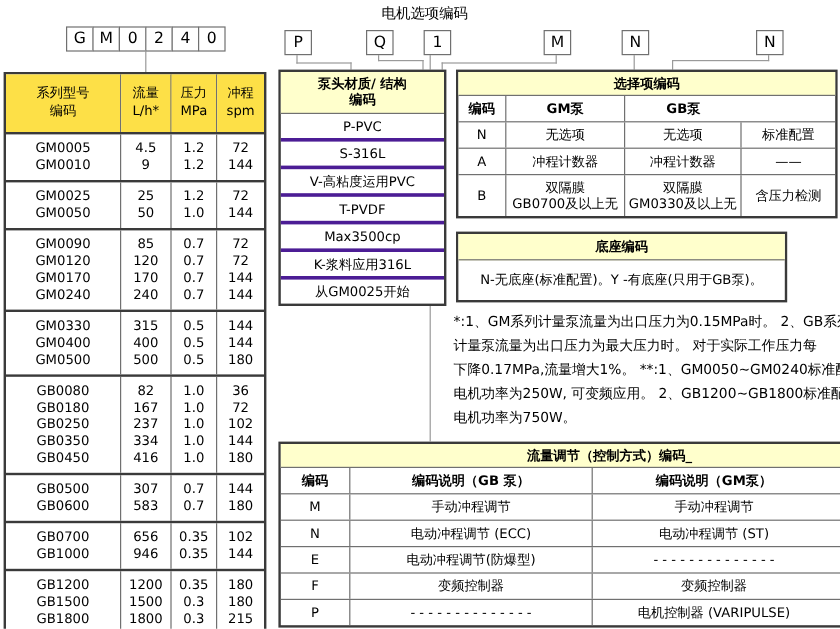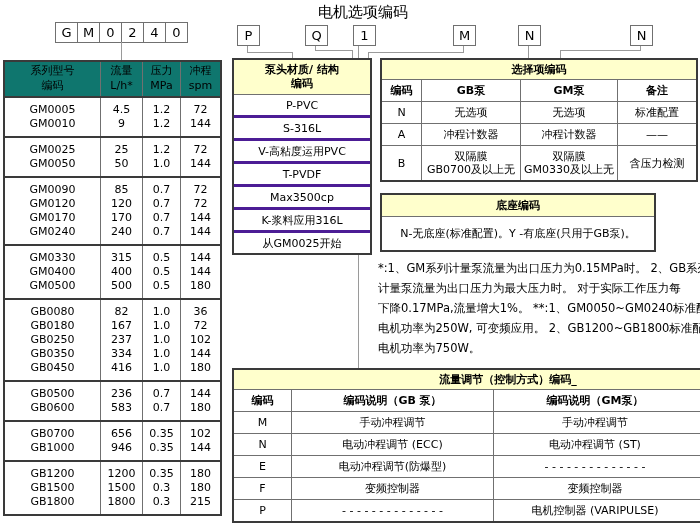--- a/index.html
+++ b/index.html
@@ -24,21 +24,21 @@
   .tbl{position:absolute;border:2px solid #3a3a3a;background:#fff;box-sizing:border-box;font-size:11px;}
   .ttl{background:#ffffcc;font-weight:bold;text-align:center;border-bottom:1px solid #707070;
        display:flex;align-items:center;justify-content:center;}
   .hdr{font-weight:bold;}
   .cell{border-right:1px solid #707070;text-align:center;box-sizing:border-box;
         display:flex;align-items:center;justify-content:center;white-space:pre-line;}
   .cell:last-child{border-right:none;}
   
   #series-table{left:3px;top:60px;width:219px;}
   .s-grid{display:grid;grid-template-columns:96px 42px 38px 39px;}
-  #series-header .cell{padding:2px 0;line-height:1.35;background:#0f766e;}
+  #series-header .cell{padding:9px 0;line-height:1.35;background:#fde047;}
   .s-group{border-top:2px solid #3a3a3a;}
   .s-group .cell{padding:5px 4px;line-height:14px;display:block;}
   
   #pump-table{left:232px;top:58px;width:140px;}
   #pump-table .ttl{height:34px;line-height:1.3;white-space:pre-line;}
   .pump-row{height:20px;display:flex;align-items:center;justify-content:center;}
   .pump-row + .pump-row{border-top:3px solid #4c1d95;}
   
   #option-table{left:380px;top:58px;width:318px;}
   #option-table .ttl{height:19px;}
@@ -54,21 +54,21 @@
   #notes{left:378px;top:258px;width:322px;font-size:11.5px;}
   .note-line{height:20px;line-height:20px;white-space:nowrap;}
   
   #flow-table{left:232px;top:368px;width:552px;}
   #flow-table .ttl{height:19px;}
   .f-grid{display:grid;grid-template-columns:58px 202px 202px;}
   #flow-header .cell{padding:3px 0;}
   .f-row{border-top:1px solid #707070;}
   .f-row .cell{padding:4px 0;line-height:13px;}
   
-  #page-title{left:318px;top:3px;font-size:15px;}
+  #page-title{left:318px;top:3px;font-size:12px;}
 </style>
 </head>
 <body>
 
 <div id="stage">
 
   <div id="page-title" class="abs">电机选项编码</div>
 
   <div class="box-row abs" style="left:55px;top:22px;">
       <div class="code-box">G</div>
@@ -139,21 +139,21 @@
           <div class="cell"><div>144</div><div>144</div><div>180</div></div>
         </div>
         <div class="s-grid s-group">
           <div class="cell"><div>GB0080</div><div>GB0180</div><div>GB0250</div><div>GB0350</div><div>GB0450</div></div>
           <div class="cell"><div>82</div><div>167</div><div>237</div><div>334</div><div>416</div></div>
           <div class="cell"><div>1.0</div><div>1.0</div><div>1.0</div><div>1.0</div><div>1.0</div></div>
           <div class="cell"><div>36</div><div>72</div><div>102</div><div>144</div><div>180</div></div>
         </div>
         <div class="s-grid s-group">
           <div class="cell"><div>GB0500</div><div>GB0600</div></div>
-          <div class="cell"><div>236</div><div>583</div></div>
+          <div class="cell"><div>307</div><div>583</div></div>
           <div class="cell"><div>0.7</div><div>0.7</div></div>
           <div class="cell"><div>144</div><div>180</div></div>
         </div>
         <div class="s-grid s-group">
           <div class="cell"><div>GB0700</div><div>GB1000</div></div>
           <div class="cell"><div>656</div><div>946</div></div>
           <div class="cell"><div>0.35</div><div>0.35</div></div>
           <div class="cell"><div>102</div><div>144</div></div>
         </div>
         <div class="s-grid s-group">
@@ -176,23 +176,22 @@
         <div class="pump-row">Max3500cp</div>
         <div class="pump-row">K-浆料应用316L</div>
         <div class="pump-row">从GM0025开始</div>
       </div>
   </div>
 
   <div id="option-table" class="tbl">
     <div class="ttl">选择项编码</div>
     <div id="option-header" class="o-grid hdr">
         <div class="cell">编码</div>
+        <div class="cell">GM泵</div>
         <div class="cell">GB泵</div>
-        <div class="cell">GM泵</div>
-        <div class="cell">备注</div>
       </div>
     <div id="option-rows">
         <div class="o-grid o-row">
           <div class="cell">N</div>
           <div class="cell">无选项</div>
           <div class="cell">无选项</div>
           <div class="cell">标准配置</div>
         </div>
         <div class="o-grid o-row">
           <div class="cell">A</div>

